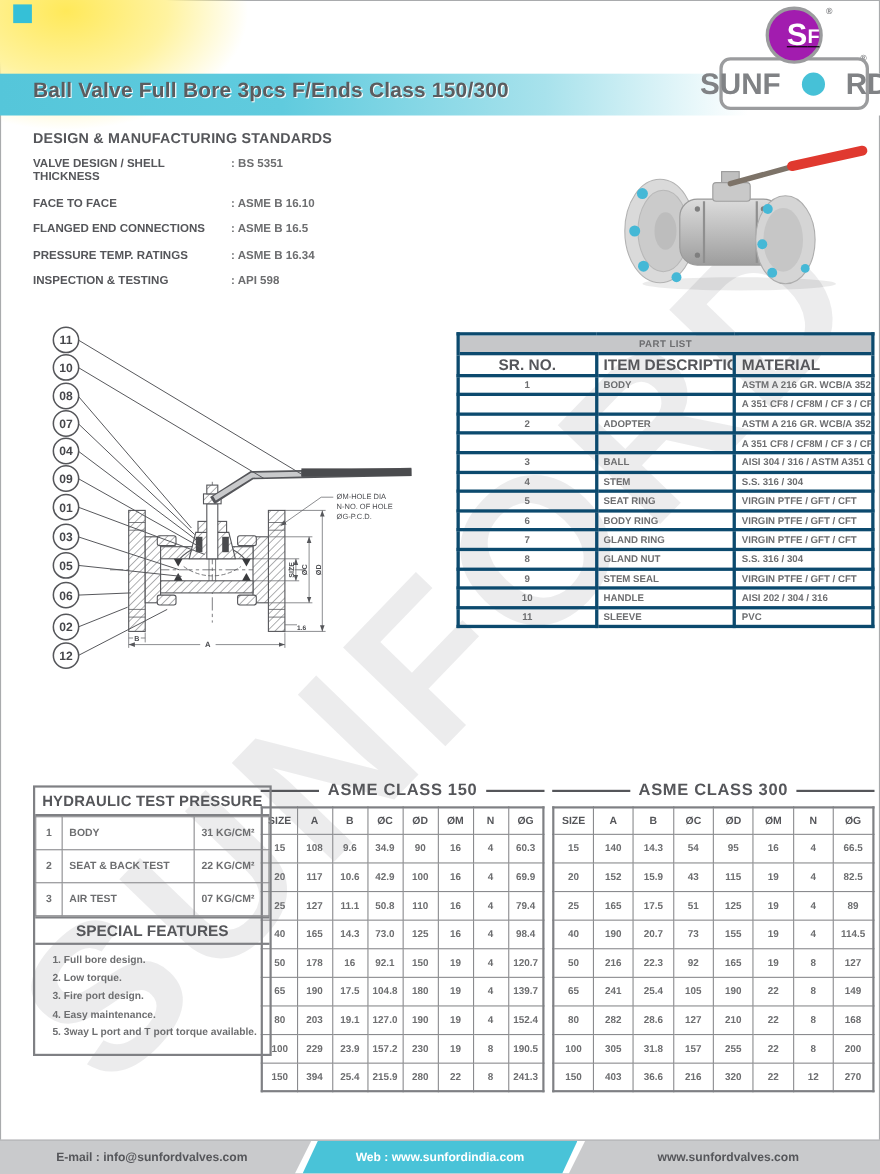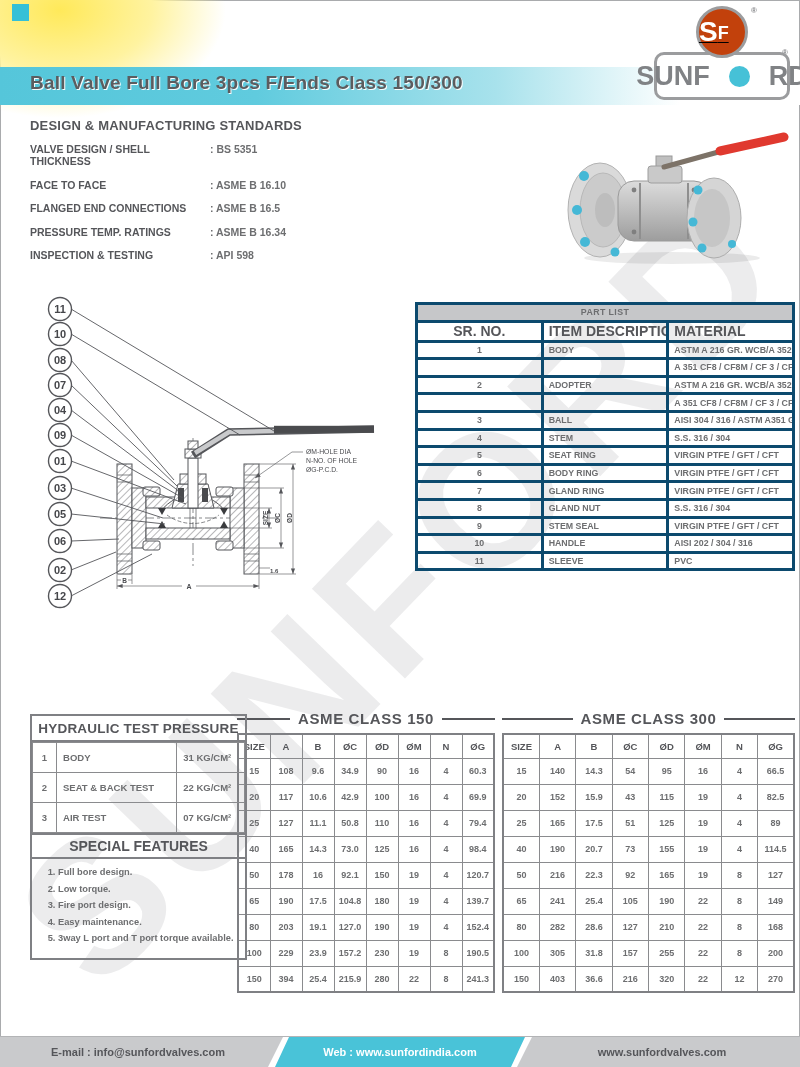--- a/index.html
+++ b/index.html
@@ -26,21 +26,21 @@
     background:linear-gradient(90deg,#55c6da 0%,#60cbde 32%,#a8e2ec 62%,#ffffff 85%);}
   .page-title{left:30px;top:72px;z-index:3;font-size:19px;font-weight:bold;color:#5b5c5f;
     letter-spacing:0.2px;text-shadow:1px 1px 0 rgba(255,255,255,0.95);white-space:nowrap;}
 
   .logo{right:10px;top:6px;width:136px;height:100px;z-index:3;}
   .logo-box{position:absolute;left:0;top:46px;width:136px;height:48px;background:#fff;
     border:3px solid #9b9c9e;border-radius:10px;display:flex;align-items:center;justify-content:center;z-index:1;}
   .logo-word{font-size:27px;font-weight:bold;color:#808285;letter-spacing:0;display:flex;align-items:center;line-height:1;gap:18px;}
   .logo-o{display:inline-block;width:21px;height:21px;border-radius:50%;background:#46c1d7;margin:0 1px;}
   .logo-circle{position:absolute;left:42px;top:0;width:52px;height:52px;border-radius:50%;
-    background:#c2410c;border:3px solid #9b9c9e;z-index:2;display:flex;align-items:center;justify-content:flex-start;text-decoration:underline;}
+    background:#a21caf;border:3px solid #9b9c9e;z-index:2;display:flex;align-items:center;justify-content:flex-end;text-decoration:underline;}
   .logo-sf{color:#fff;font-weight:bold;line-height:1;}
   .logo-sf .s{font-size:28px;}
   .logo-sf .f{font-size:18px;vertical-align:2px;}
   .reg{position:absolute;font-size:8px;color:#808285;font-weight:bold;}
   .reg-circ{left:97px;top:0;}
   .reg-box{left:128px;top:42px;}
 
   
   .standards{left:30px;top:118px;width:380px;z-index:2;}
   .standards h2{margin:0 0 10px 0;font-size:13px;color:#55565a;letter-spacing:0.2px;}

